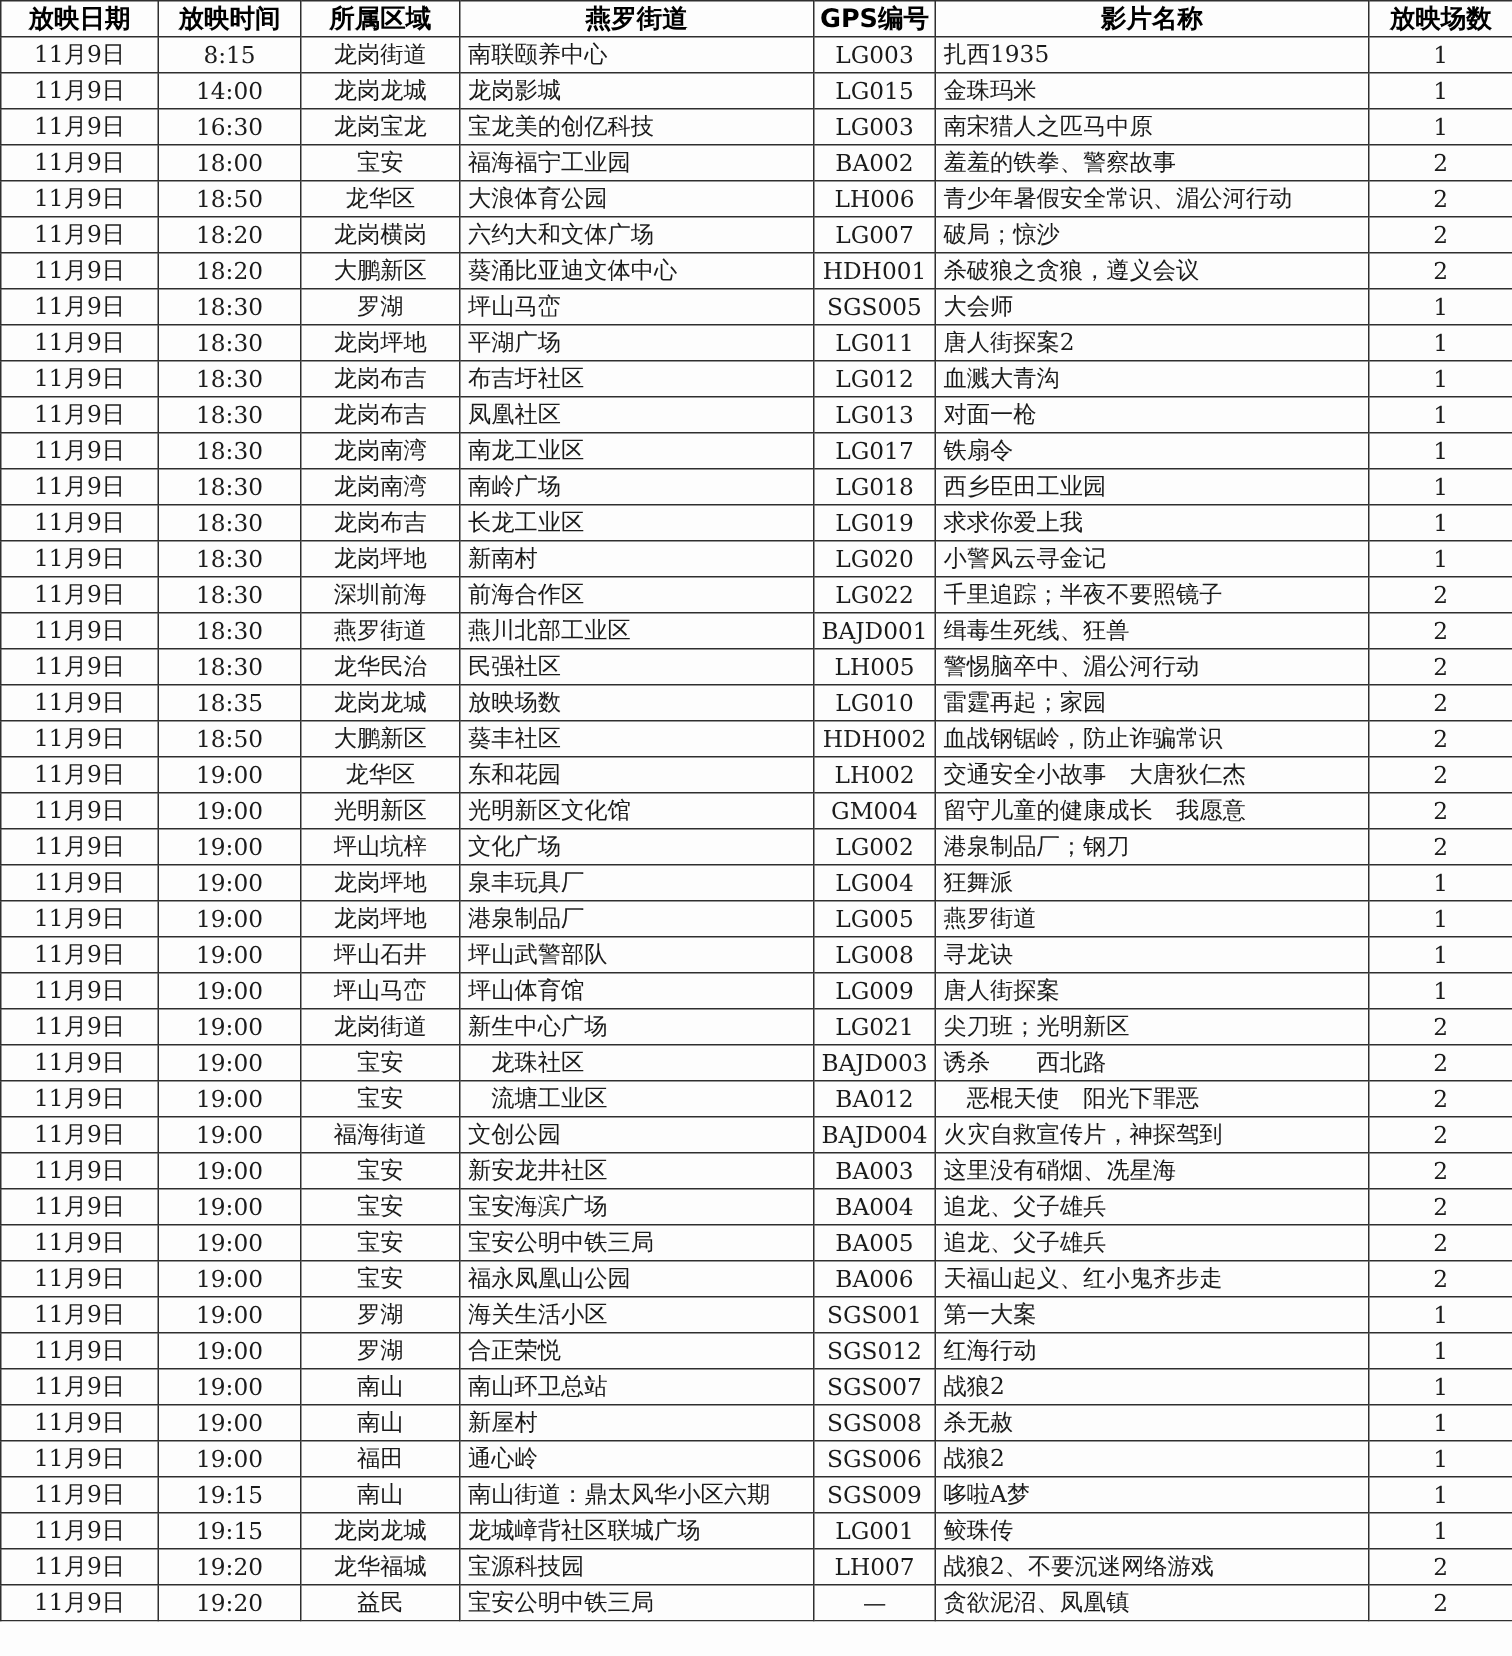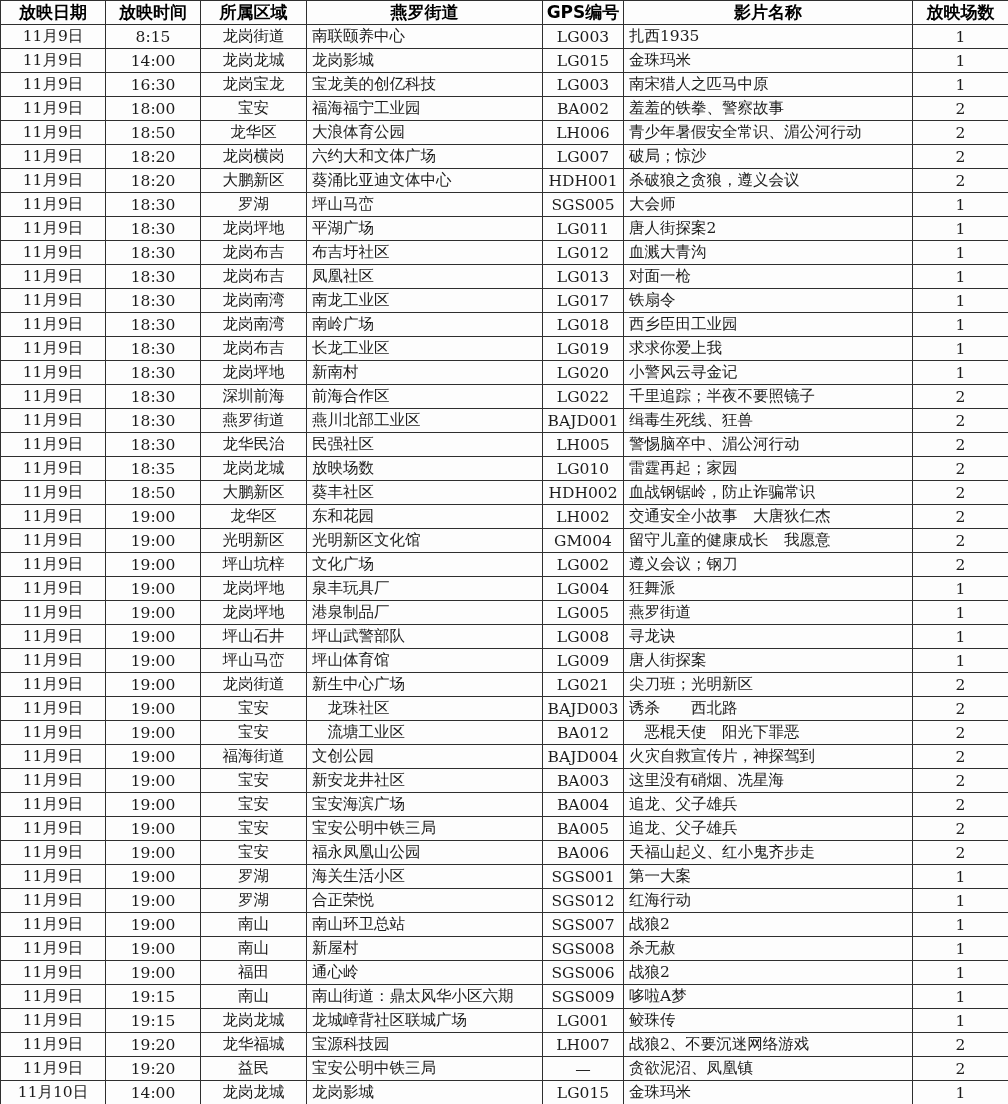--- a/index.html
+++ b/index.html
@@ -279,21 +279,21 @@
         <td>GM004</td>
         <td>留守儿童的健康成长　我愿意</td>
         <td>2</td>
       </tr>
       <tr>
         <td>11月9日</td>
         <td>19:00</td>
         <td>坪山坑梓</td>
         <td>文化广场</td>
         <td>LG002</td>
-        <td>遵义会议；钢刀</td>
+        <td>港泉制品厂；钢刀</td>
         <td>2</td>
       </tr>
       <tr>
         <td>11月9日</td>
         <td>19:00</td>
         <td>龙岗坪地</td>
         <td>泉丰玩具厂</td>
         <td>LG004</td>
         <td>狂舞派</td>
         <td>1</td>
@@ -471,23 +471,14 @@
       </tr>
       <tr>
         <td>11月9日</td>
         <td>19:20</td>
         <td>益民</td>
         <td>宝安公明中铁三局</td>
         <td>—</td>
         <td>贪欲泥沼、凤凰镇</td>
         <td>2</td>
       </tr>
-      <tr>
-        <td>11月10日</td>
-        <td>14:00</td>
-        <td>龙岗龙城</td>
-        <td>龙岗影城</td>
-        <td>LG015</td>
-        <td>金珠玛米</td>
-        <td>1</td>
-      </tr>
     </tbody>
 </table>
 
 </body></html>

